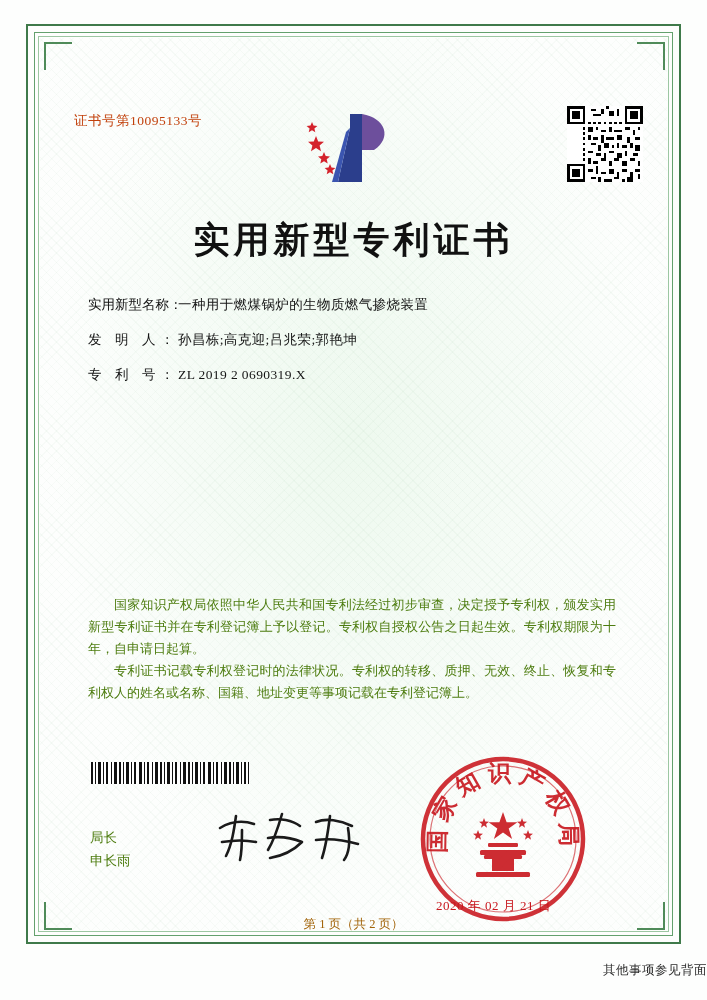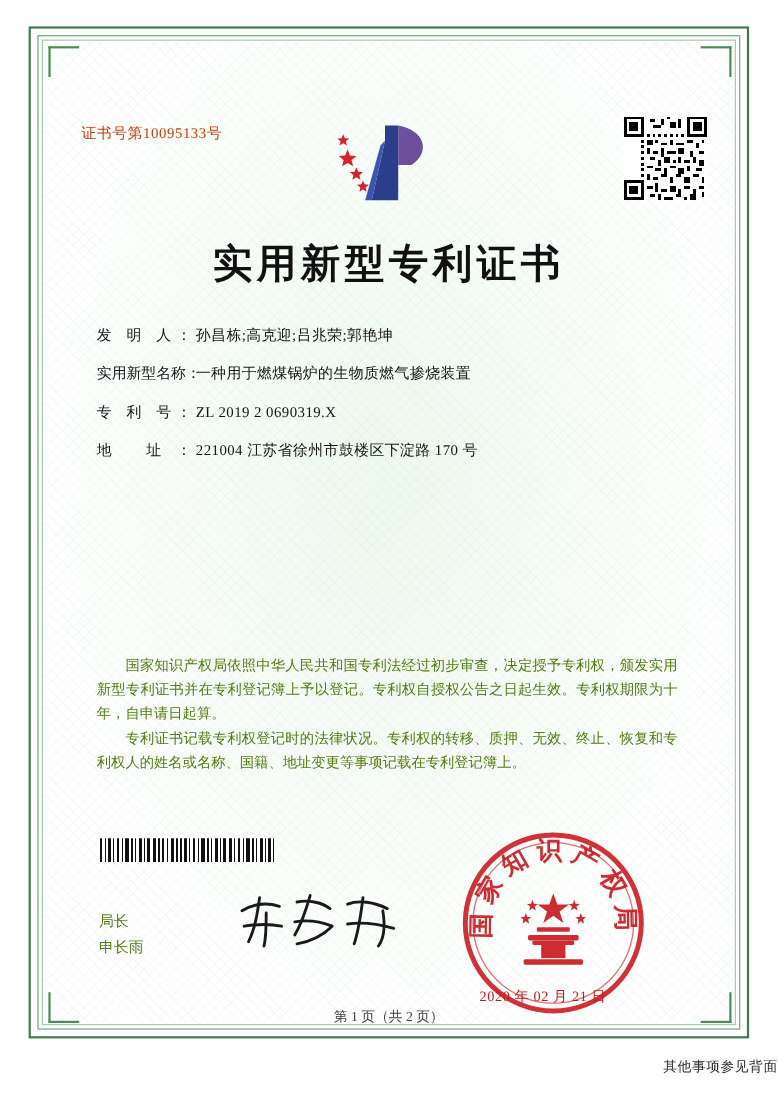--- a/index.html
+++ b/index.html
@@ -195,21 +195,21 @@
     letter-spacing: 0.5px;
     font-family: "Liberation Serif", serif;
   }
 
   .page-no {
     position: absolute;
     left: 0; top: 916px;
     width: 707px;
     text-align: center;
     font-size: 12.5px;
-    color: #404040;
+    color: #a16207;
   }
 
   .footnote {
     position: absolute;
     left: 0; top: 962px;
     width: 707px;
     text-align: right;
     font-size: 12.5px;
     color: #2a2a2a;
     letter-spacing: 0.5px;
@@ -347,30 +347,27 @@
           <rect x="23" y="27" width="2" height="2"></rect>
         <rect x="27" y="26" width="1" height="2"></rect>
       </g>
     </svg>
   </div>
 
   <div class="title">实用新型专利证书</div>
 
   <div class="fields">
     <div class="field-row">
+      <span class="f-label">实用新型名称：</span><span class="f-value">一种用于燃煤锅炉的生物质燃气掺烧装置</span>
+    </div>
+    <div class="field-row">
       <span class="f-label spread">发 明 人：</span><span class="f-value">孙昌栋;高克迎;吕兆荣;郭艳坤</span>
     </div>
     <div class="field-row">
-      <span class="f-label">实用新型名称：</span><span class="f-value">一种用于燃煤锅炉的生物质燃气掺烧装置</span>
-    </div>
-    <div class="field-row">
       <span class="f-label spread">专 利 号：</span><span class="f-value">ZL 2019 2 0690319.X</span>
-    </div>
-    <div class="field-row">
-      <span class="f-label spread">地 址：</span><span class="f-value">221004 江苏省徐州市鼓楼区下淀路 170 号</span>
     </div>
   </div>
 
   <div class="para p1">
     <span class="indent">国家知识产权局依照中华人民共和国专利法经过初步审查，决定授予专利权，颁发实用新型专利证书并在专利登记簿上予以登记。专利权自授权公告之日起生效。专利权期限为十年，自申请日起算。</span>
   </div>
   <div class="para p2">
     <span class="indent">专利证书记载专利权登记时的法律状况。专利权的转移、质押、无效、终止、恢复和专利权人的姓名或名称、国籍、地址变更等事项记载在专利登记簿上。</span>
   </div>
 

